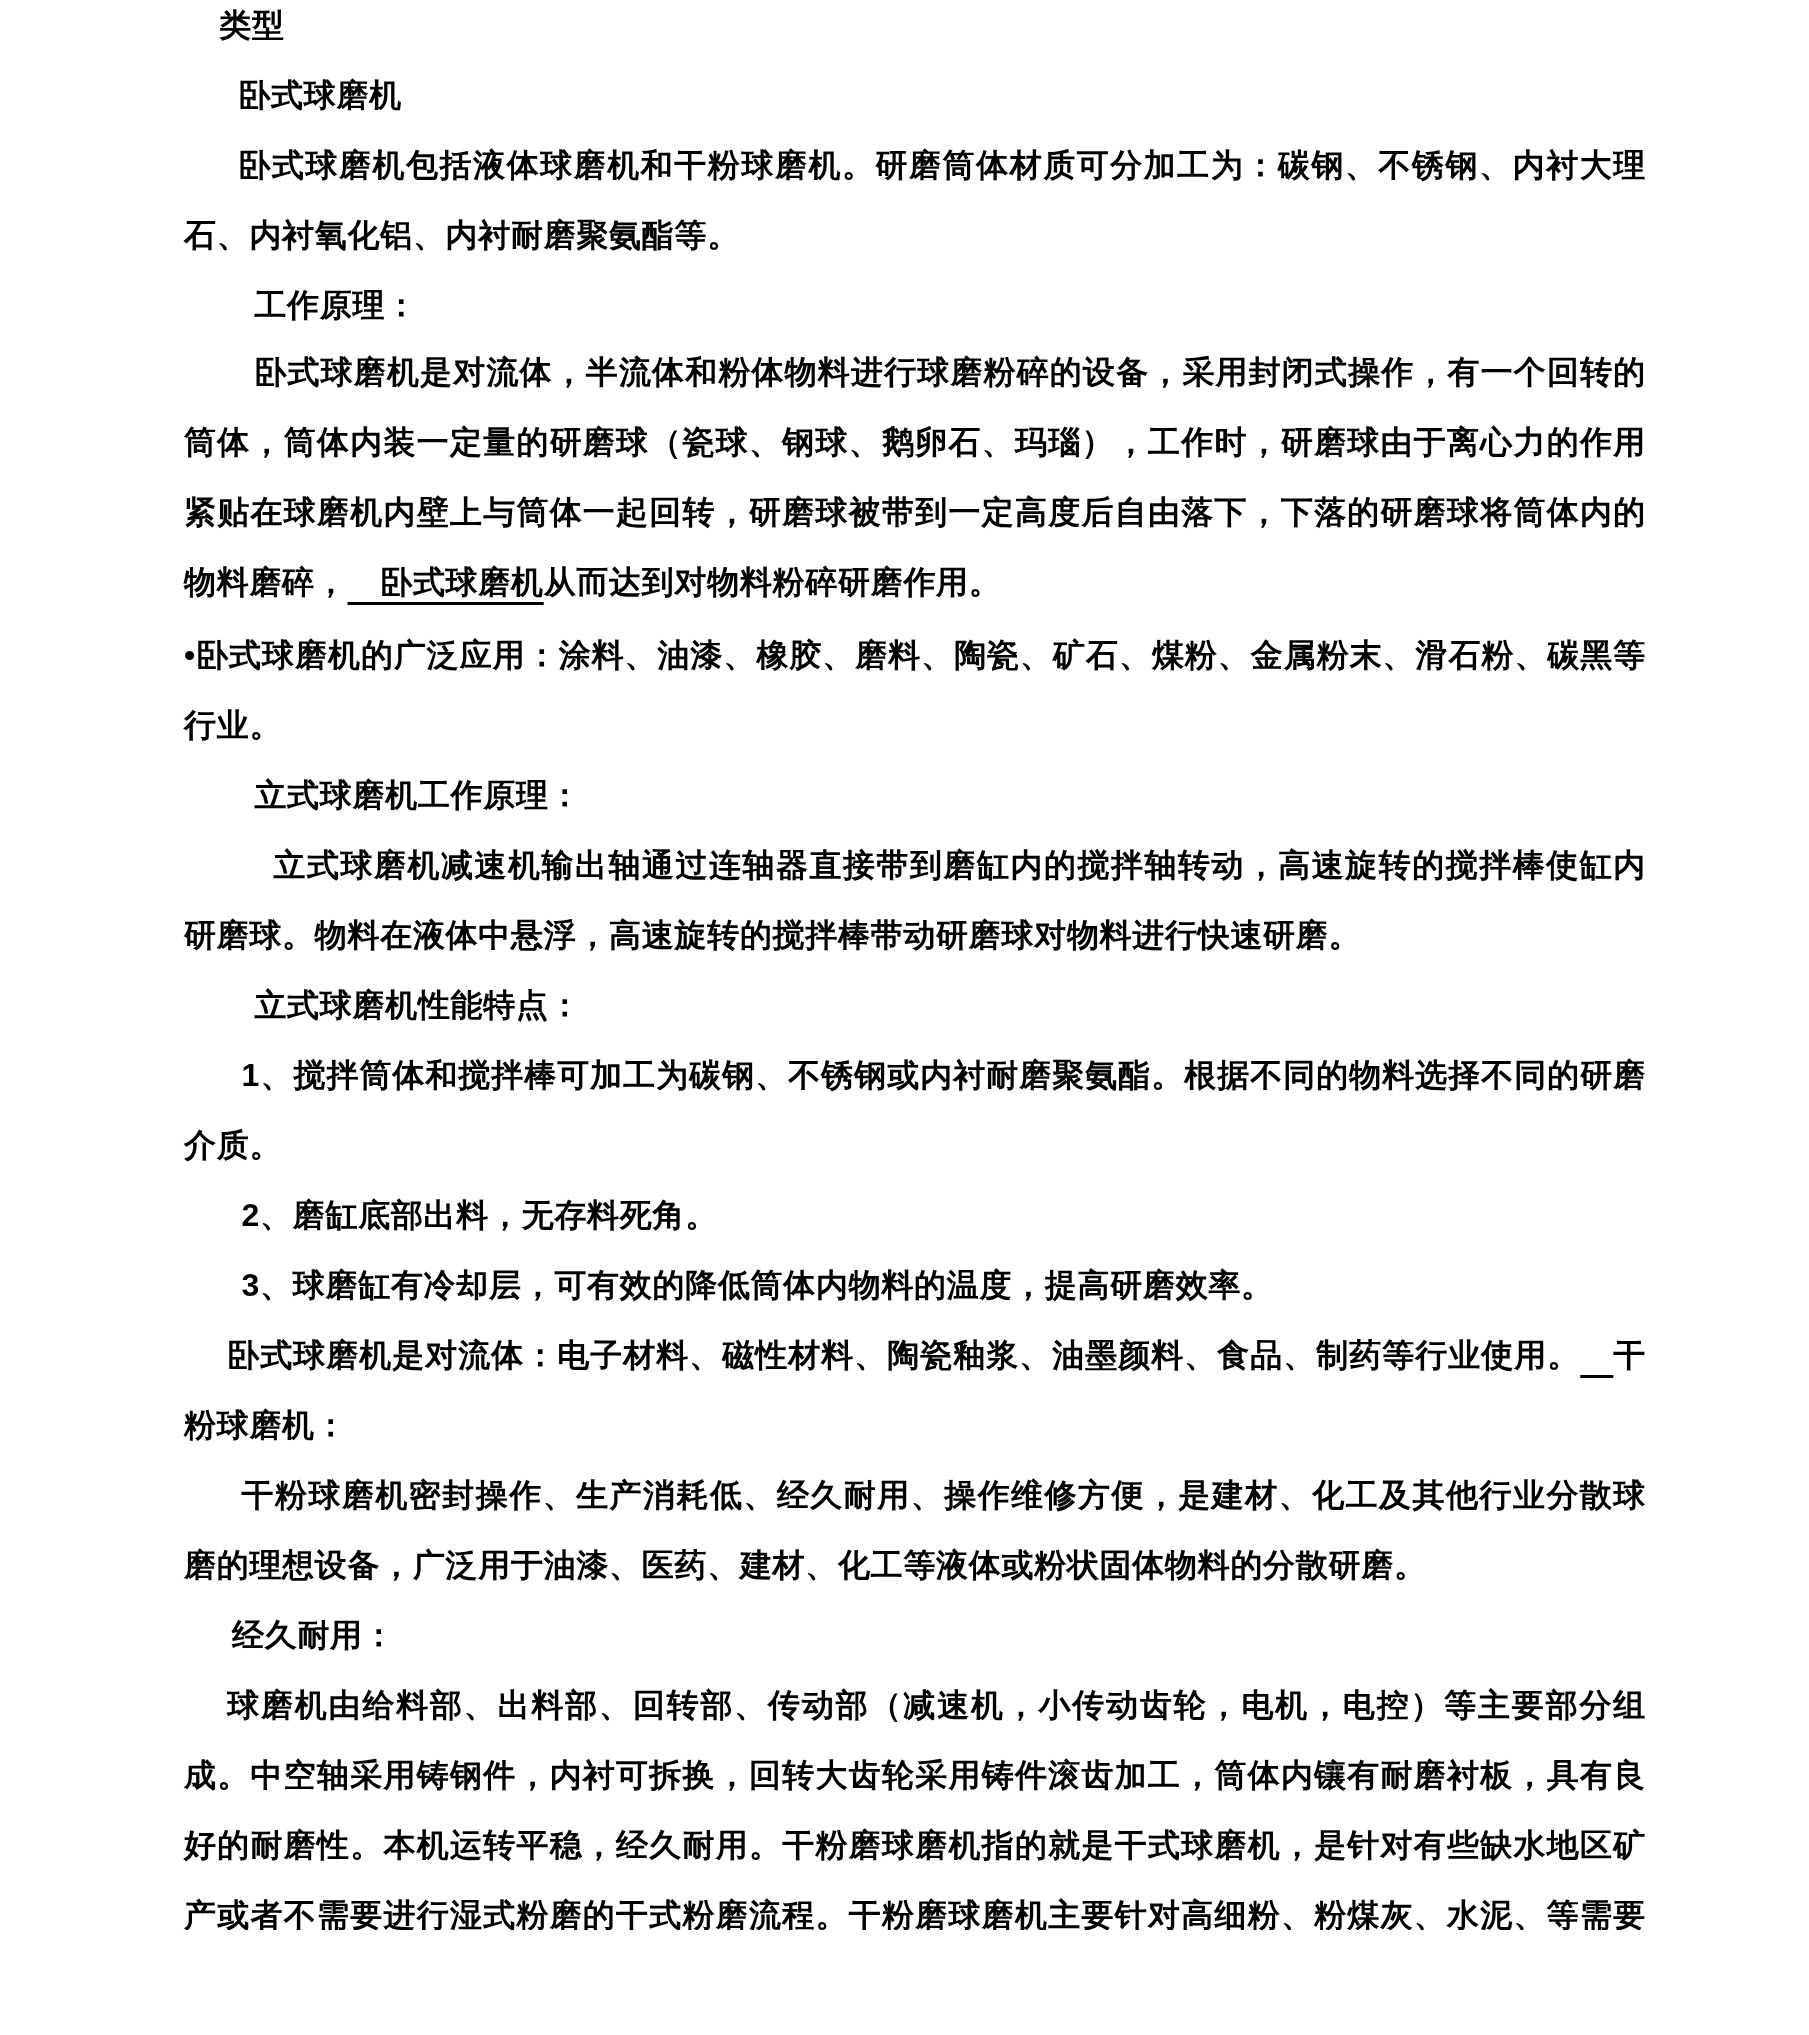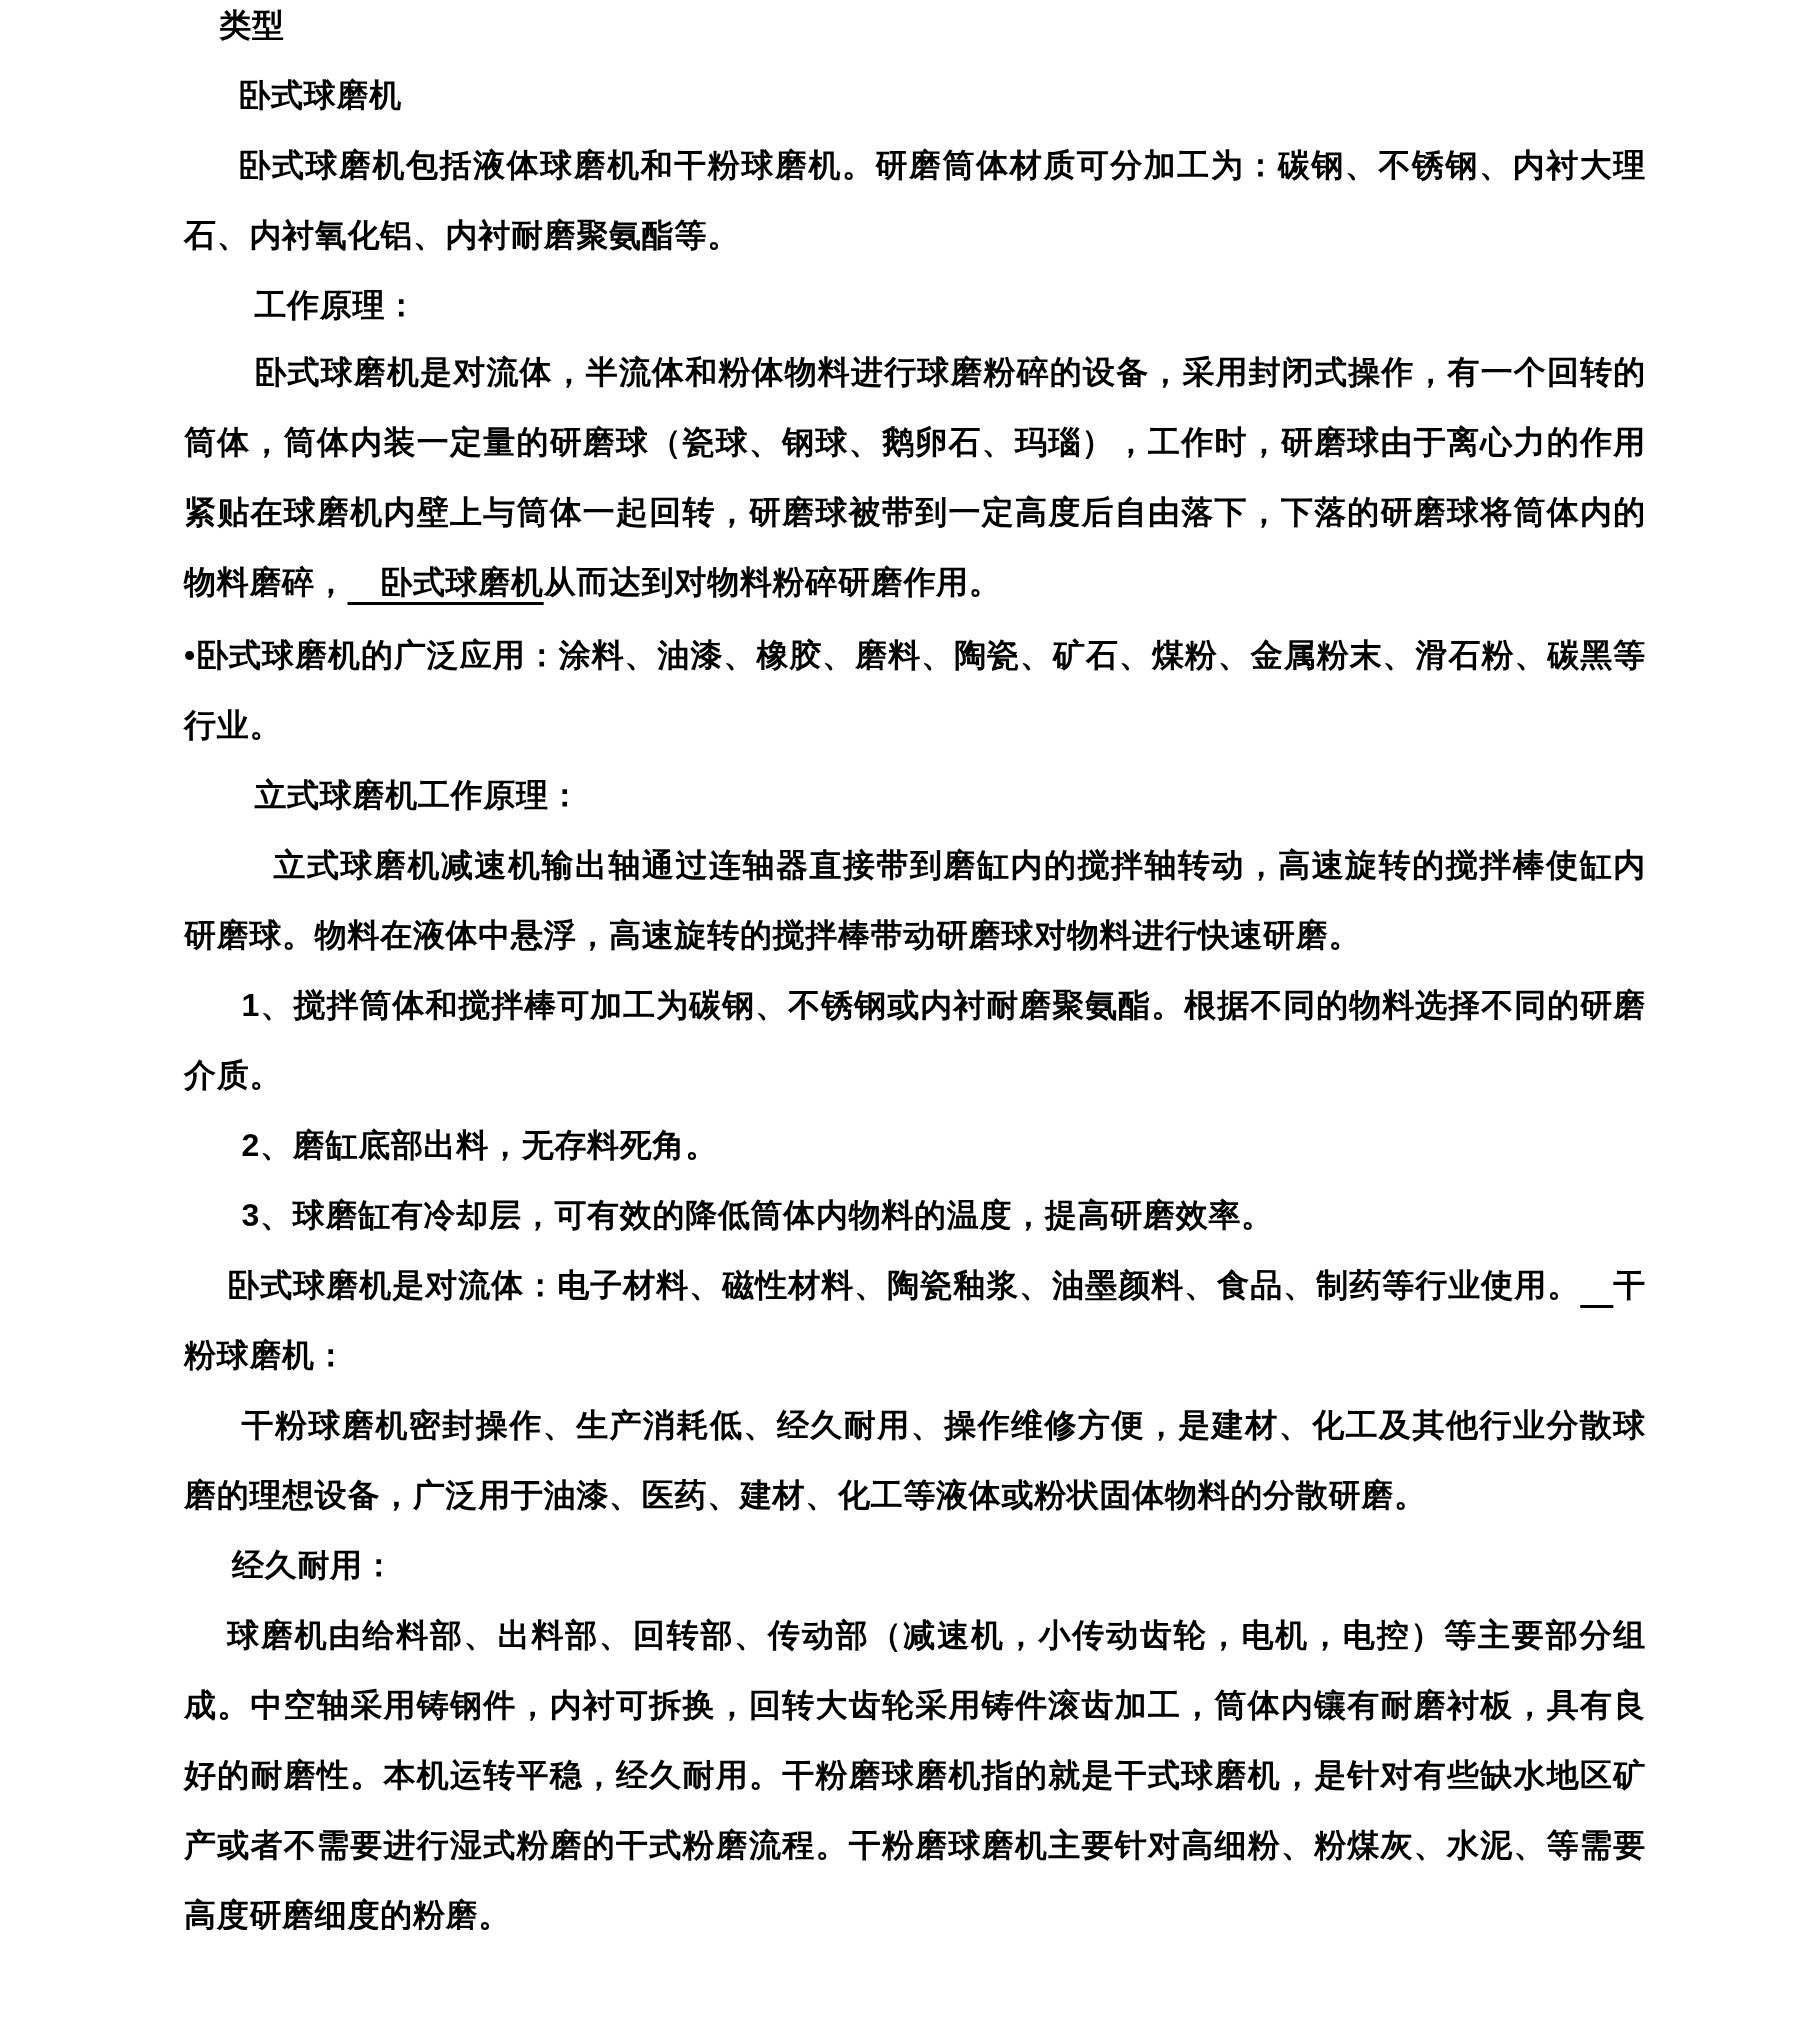--- a/index.html
+++ b/index.html
@@ -46,20 +46,21 @@
 <div class="page" style="background: rgb(255, 255, 255);">
   <main class="doc" style="color: rgb(0, 0, 0);">
       <p class="para" style="text-indent: 1.1em;"><span class="run">类型</span></p>
       <p class="para" style="text-indent: 1.7em;"><span class="run">卧式球磨机</span></p>
       <p class="para" style="text-indent: 1.7em;"><span class="run">卧式球磨机包括液体球磨机和干粉球磨机。研磨筒体材质可分加工为：碳钢、不锈钢、内衬大理石、内衬氧化铝、内衬耐磨聚氨酯等。</span></p>
       <p class="para" style="text-indent: 2.2em;"><span class="run">工作原理：</span></p>
       <p class="para" style="text-indent: 2.2em; font-family: Liberation Mono, monospace;"><span class="run">卧式球磨机是对流体，半流体和粉体物料进行球磨粉碎的设备，采用封闭式操作，有一个回转的筒体，筒体内装一定量的研磨球（瓷球、钢球、鹅卵石、玛瑙），工作时，研磨球由于离心力的作用紧贴在球磨机内壁上与筒体一起回转，研磨球被带到一定高度后自由落下，下落的研磨球将筒体内的物料磨碎，</span><span class="run u">　卧式球磨机</span><span class="run">从而达到对物料粉碎研磨作用。</span></p>
       <p class="para" style="text-indent: 0em;"><span class="run">•卧式球磨机的广泛应用：涂料、油漆、橡胶、磨料、陶瓷、矿石、煤粉、金属粉末、滑石粉、碳黑等行业。</span></p>
       <p class="para" style="text-indent: 2.2em;"><span class="run">立式球磨机工作原理：</span></p>
       <p class="para" style="text-indent: 2.8em;"><span class="run">立式球磨机减速机输出轴通过连轴器直接带到磨缸内的搅拌轴转动，高速旋转的搅拌棒使缸内研磨球。物料在液体中悬浮，高速旋转的搅拌棒带动研磨球对物料进行快速研磨。</span></p>
+      <p class="para" style="text-indent: 2.2em;"><span class="run">立式球磨机性能特点：</span></p>
       <p class="para" style="text-indent: 1.8em;"><span class="run">1、搅拌筒体和搅拌棒可加工为碳钢、不锈钢或内衬耐磨聚氨酯。根据不同的物料选择不同的研磨介质。</span></p>
       <p class="para" style="text-indent: 1.8em;"><span class="run">2、磨缸底部出料，无存料死角。</span></p>
       <p class="para" style="text-indent: 1.8em;"><span class="run">3、球磨缸有冷却层，可有效的降低筒体内物料的温度，提高研磨效率。</span></p>
       <p class="para" style="text-indent: 1.35em;"><span class="run">卧式球磨机是对流体：电子材料、磁性材料、陶瓷釉浆、油墨颜料、食品、制药等行业使用。</span><span class="run u">　</span><span class="run">干粉球磨机：</span></p>
       <p class="para" style="text-indent: 1.8em;"><span class="run">干粉球磨机密封操作、生产消耗低、经久耐用、操作维修方便，是建材、化工及其他行业分散球磨的理想设备，广泛用于油漆、医药、建材、化工等液体或粉状固体物料的分散研磨。</span></p>
       <p class="para" style="text-indent: 1.5em;"><span class="run">经久耐用：</span></p>
       <p class="para" style="text-indent: 1.35em;"><span class="run">球磨机由给料部、出料部、回转部、传动部（减速机，小传动齿轮，电机，电控）等主要部分组成。中空轴采用铸钢件，内衬可拆换，回转大齿轮采用铸件滚齿加工，筒体内镶有耐磨衬板，具有良好的耐磨性。本机运转平稳，经久耐用。干粉磨球磨机指的就是干式球磨机，是针对有些缺水地区矿产或者不需要进行湿式粉磨的干式粉磨流程。干粉磨球磨机主要针对高细粉、粉煤灰、水泥、等需要高度研磨细度的粉磨。</span></p>
     </main>
 </div>
 

